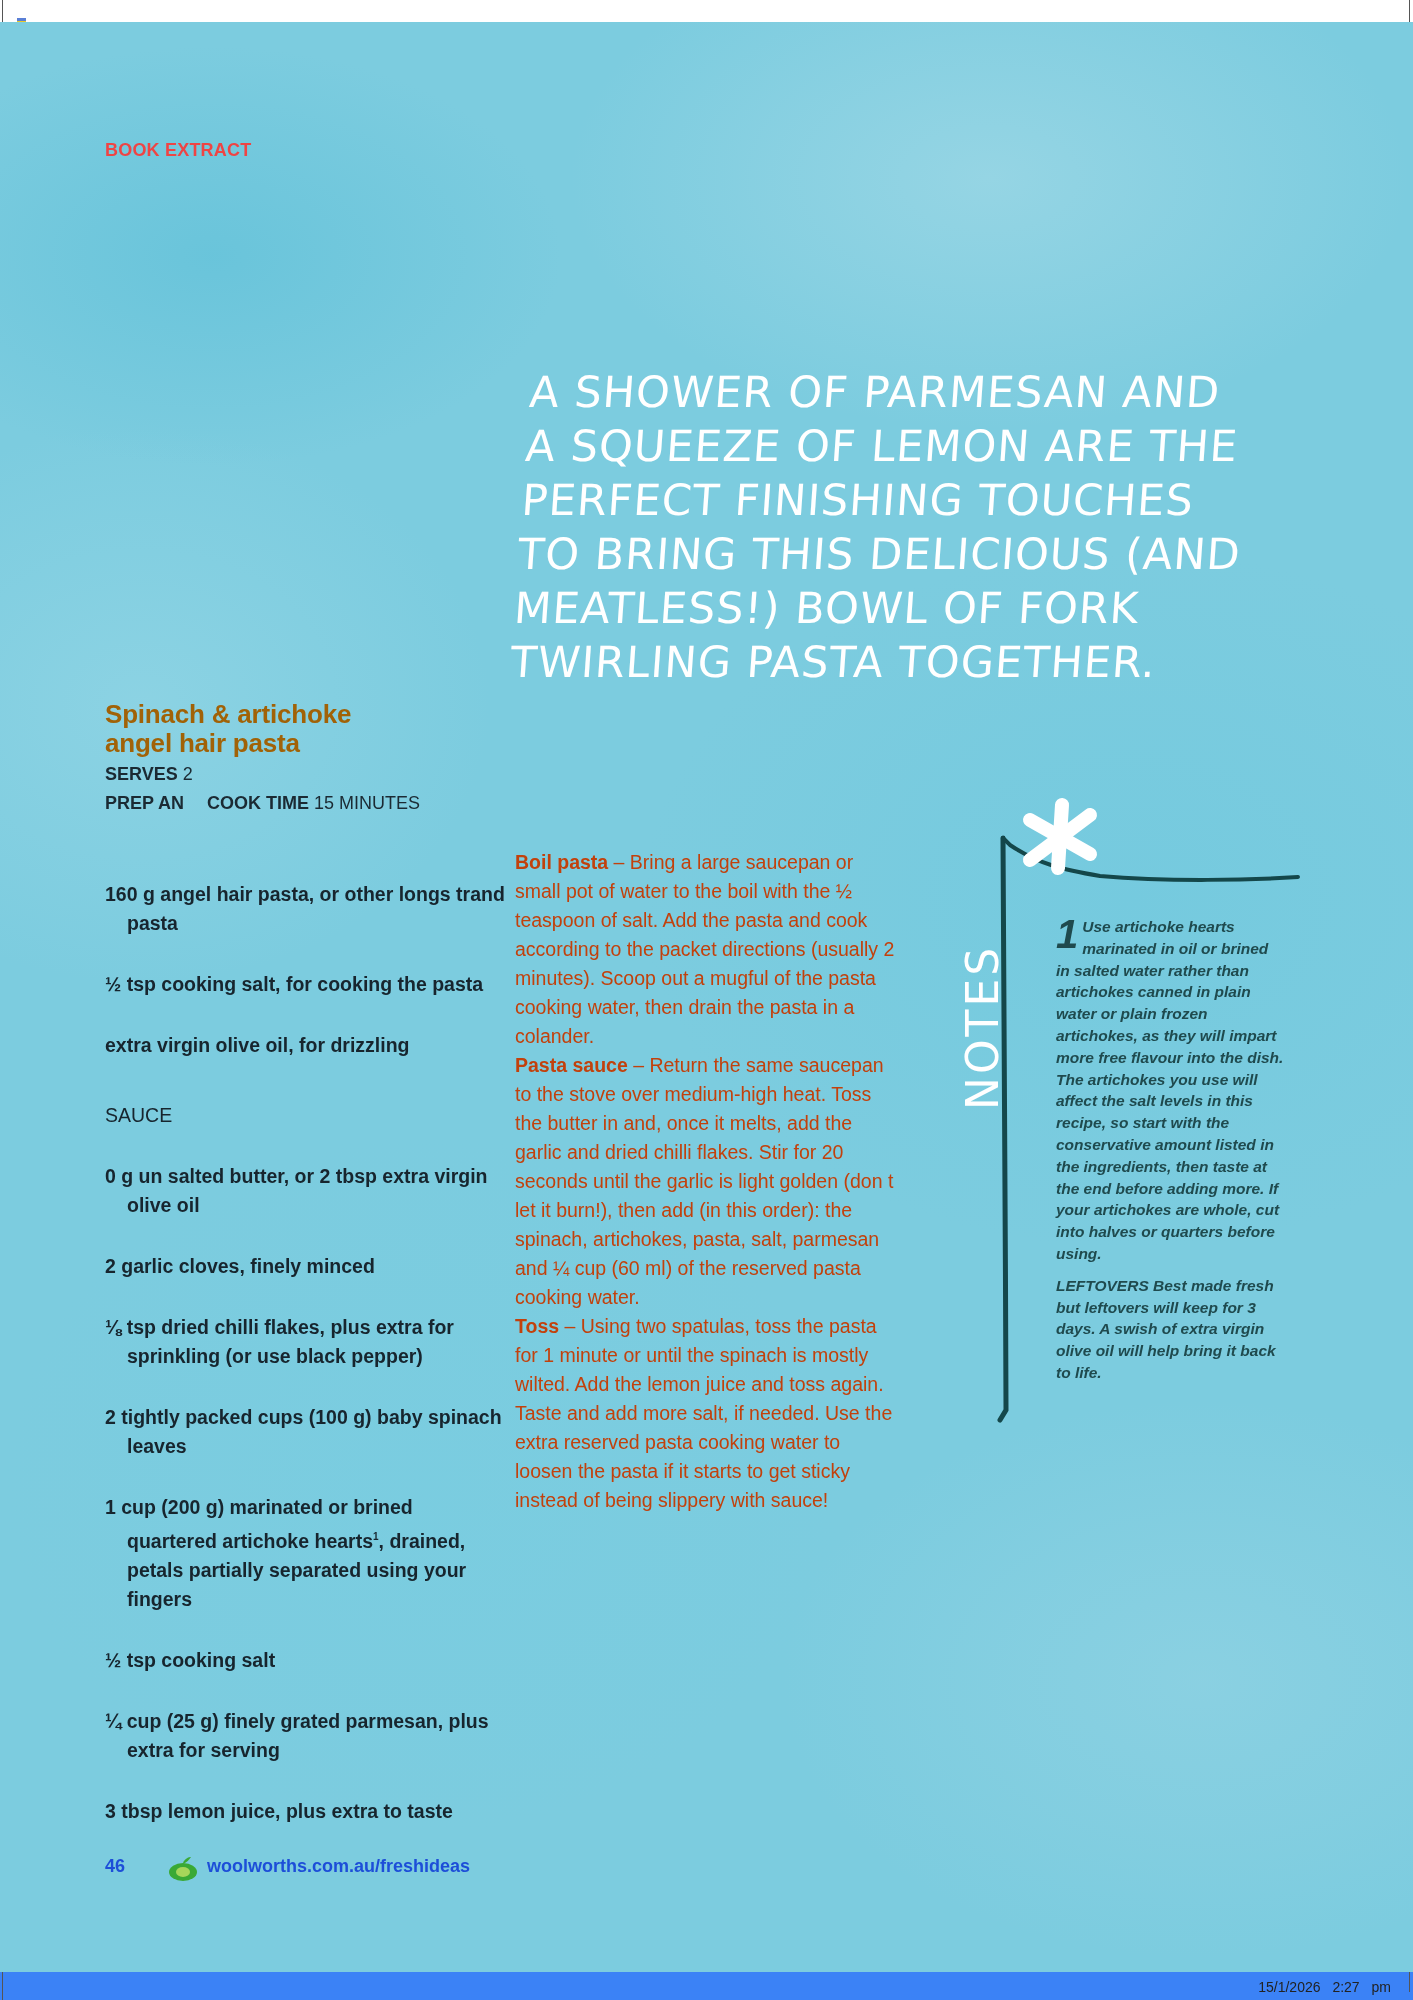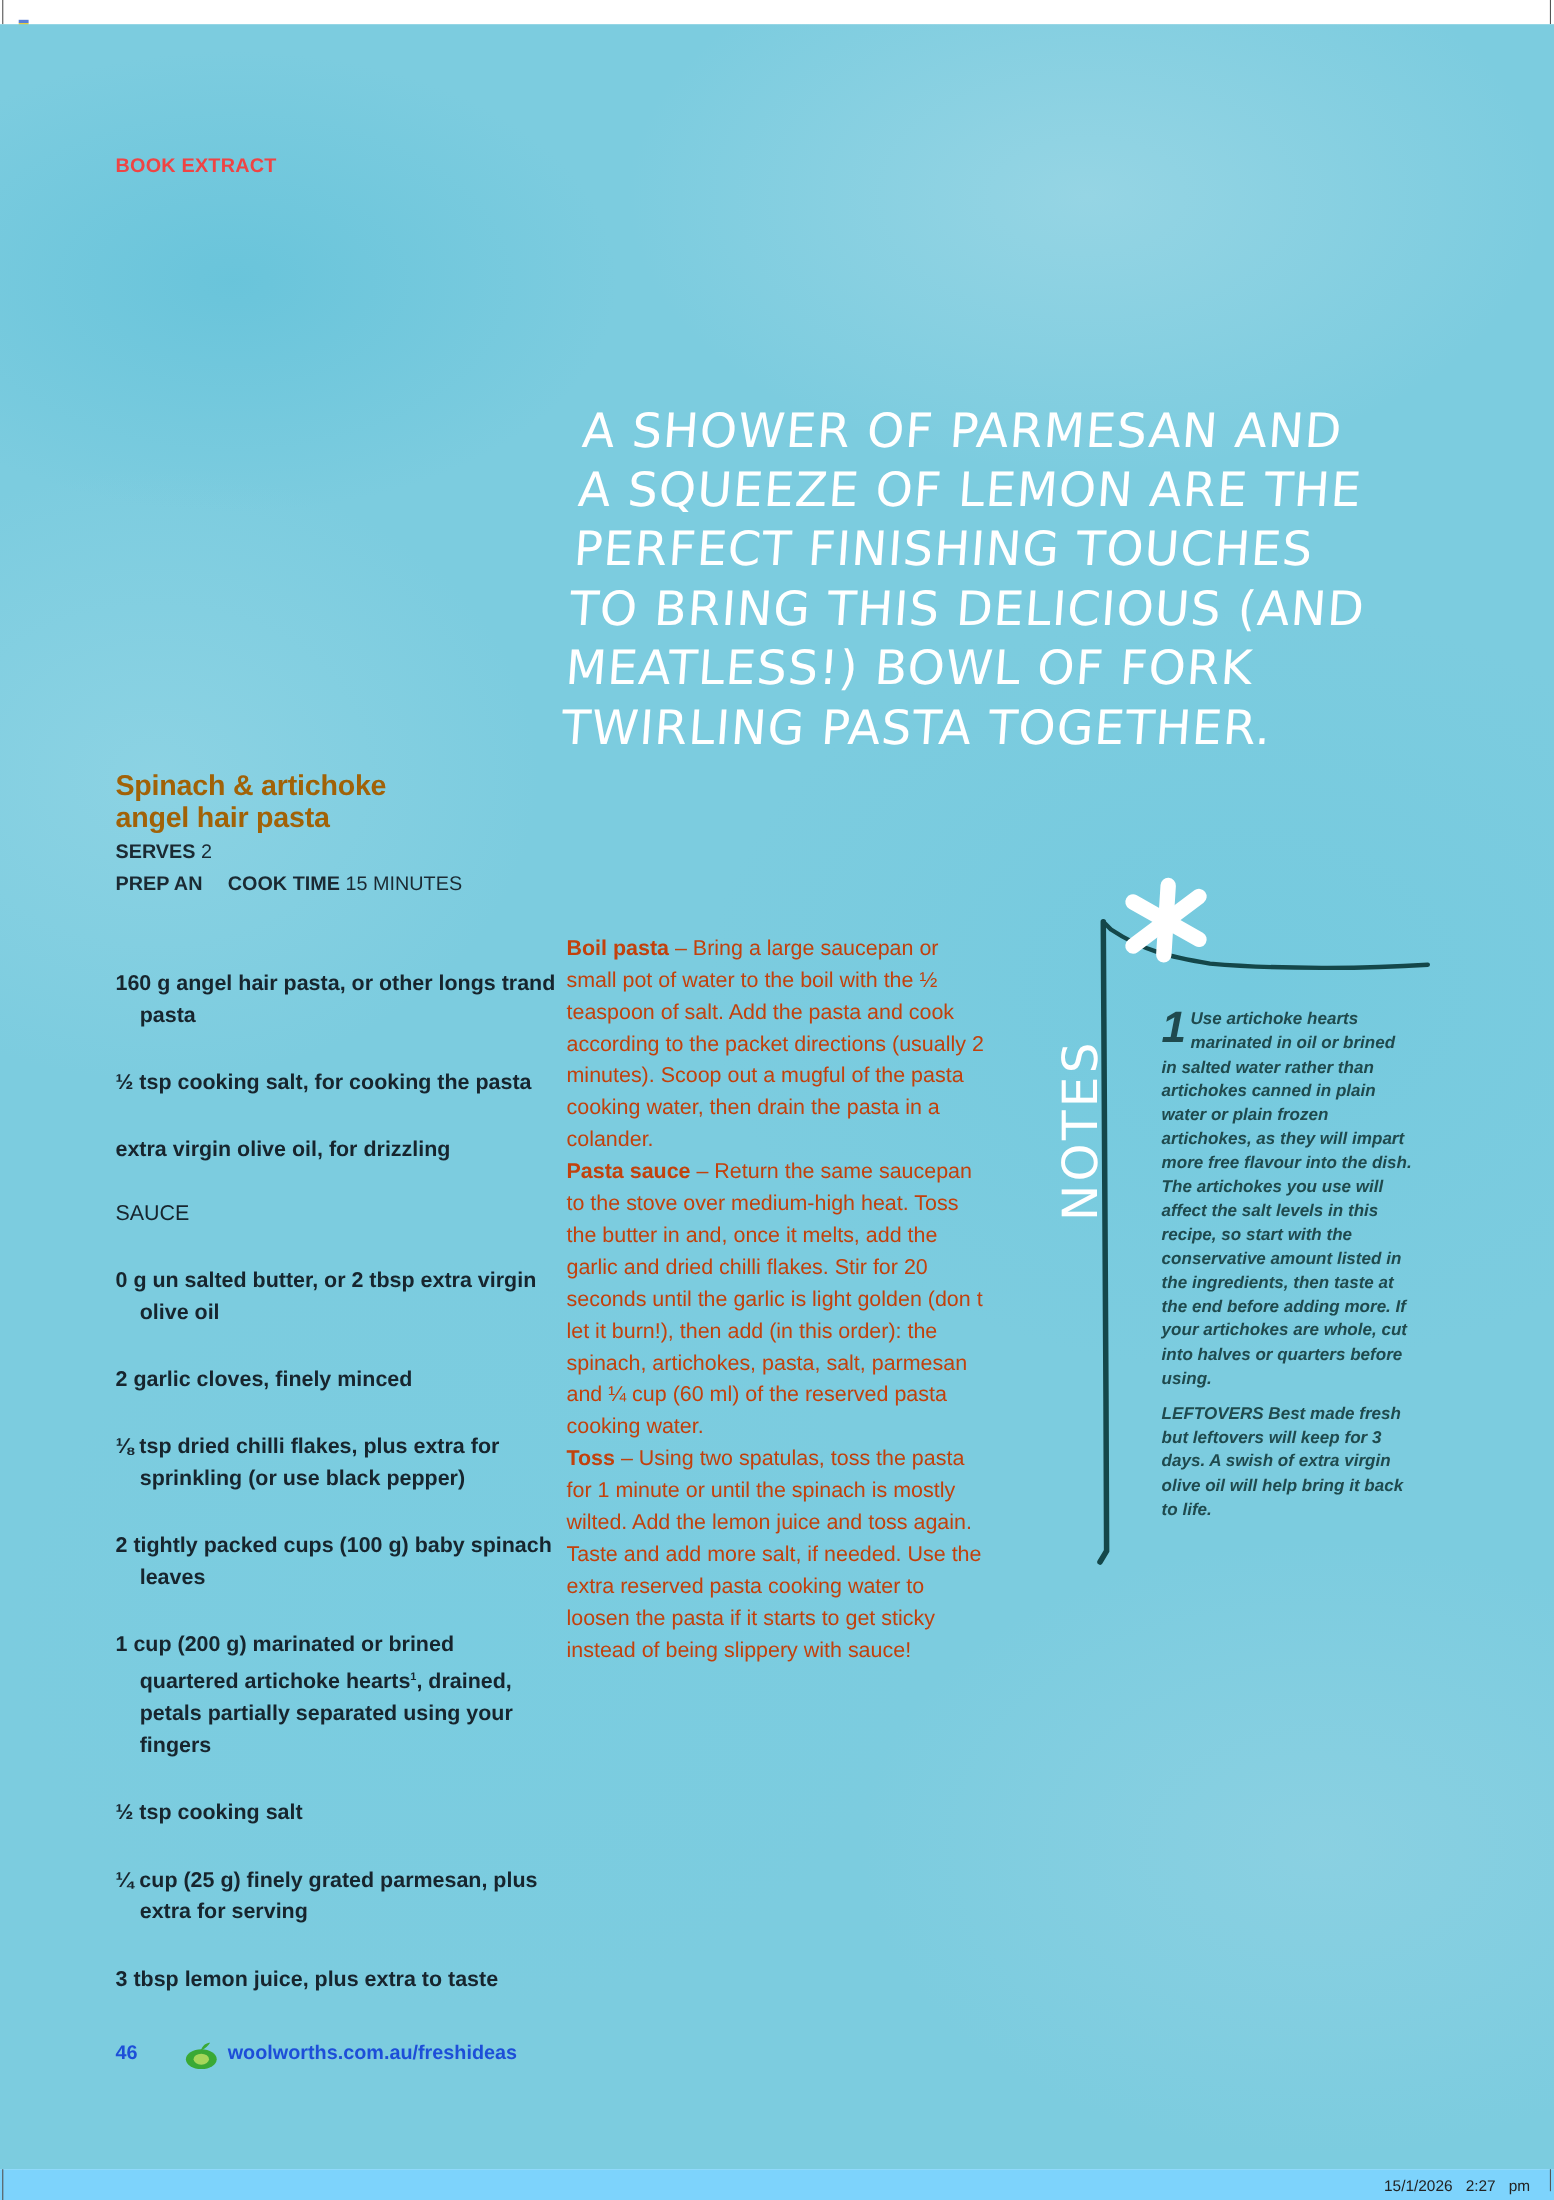--- a/index.html
+++ b/index.html
@@ -16,21 +16,21 @@
       position: absolute; left: 0; top: 22px; width: 1413px; height: 1950px;
       background:
         radial-gradient(ellipse 500px 300px at 15% 12%, rgba(90,190,215,0.55), transparent 70%),
         radial-gradient(ellipse 600px 360px at 70% 8%, rgba(170,220,232,0.55), transparent 70%),
         radial-gradient(ellipse 500px 400px at 10% 35%, rgba(150,215,230,0.6), transparent 70%),
         radial-gradient(ellipse 700px 500px at 80% 45%, rgba(110,200,222,0.5), transparent 70%),
         radial-gradient(ellipse 600px 500px at 30% 75%, rgba(120,205,225,0.5), transparent 70%),
         radial-gradient(ellipse 600px 400px at 85% 85%, rgba(150,212,228,0.55), transparent 70%),
         #7cccdf;
     }
-    .bottom-strip { position: absolute; left: 0; top: 1972px; width: 1413px; height: 28px; background: #7dd3fc; }
+    .bottom-strip { position: absolute; left: 0; top: 1972px; width: 1413px; height: 28px; background: #3b82f6; }
     .bottom-strip .edge-line { position: absolute; left: 2px; top: 0; width: 1px; height: 28px; background: #555; }
     .bottom-strip .edge-line-r { position: absolute; right: 3px; top: 0; width: 1px; height: 20px; background: #555; }
     .print-stamp { position: absolute; right: 22px; top: 7px; font-size: 14px; color: #222; font-family: "Liberation Sans", sans-serif; word-spacing: 8px; }
 
     .section-label { position: absolute; left: 105px; top: 140px; font-size: 18px; font-weight: bold; color: #ef4444; letter-spacing: 0.2px; }
 
     .pull-quote {
       position: absolute; left: 520px; top: 365px; width: 720px;
       font-family: "DejaVu Sans", sans-serif; font-size: 43px; line-height: 54px;
       color: #ffffff; text-transform: uppercase; letter-spacing: 1px;
@@ -40,21 +40,21 @@
 
     .recipe-head { position: absolute; left: 105px; top: 700px; width: 380px; }
     .recipe-title { font-size: 26px; font-weight: bold; line-height: 29px; color: #a16207; letter-spacing: -0.2px; }
     .meta-row { font-size: 18px; line-height: 29px; margin-top: 2px; }
     .meta-row b { font-weight: bold; }
     .meta-row .val { font-weight: normal; }
     .meta-row .gap { display: inline-block; width: 18px; }
 
     .ingredients { position: absolute; left: 105px; top: 848px; width: 400px; font-size: 19.5px; line-height: 29px; font-weight: bold; color: #17252e; }
     .ingredients .item { padding-left: 22px; text-indent: -22px; margin-top: 32px; }
-    .ingredients .group-title { margin-top: 29px; font-weight: normal; }
+    .ingredients .group-title { margin-top: 41px; font-weight: normal; }
     .ingredients sup { font-size: 10px; }
 
     .method { position: absolute; left: 515px; top: 848px; width: 380px; font-size: 19.5px; line-height: 29px; color: #c2410c; }
     .method b { font-weight: bold; }
 
     .notes-wrap { position: absolute; left: 950px; top: 790px; width: 360px; height: 640px; }
     .notes-svg { position: absolute; left: 0; top: 0; }
     .notes-title {
       position: absolute; left: 992px; top: 1000px; transform-origin: left top;
       transform: rotate(-90deg) translate(-110px, -35px);

